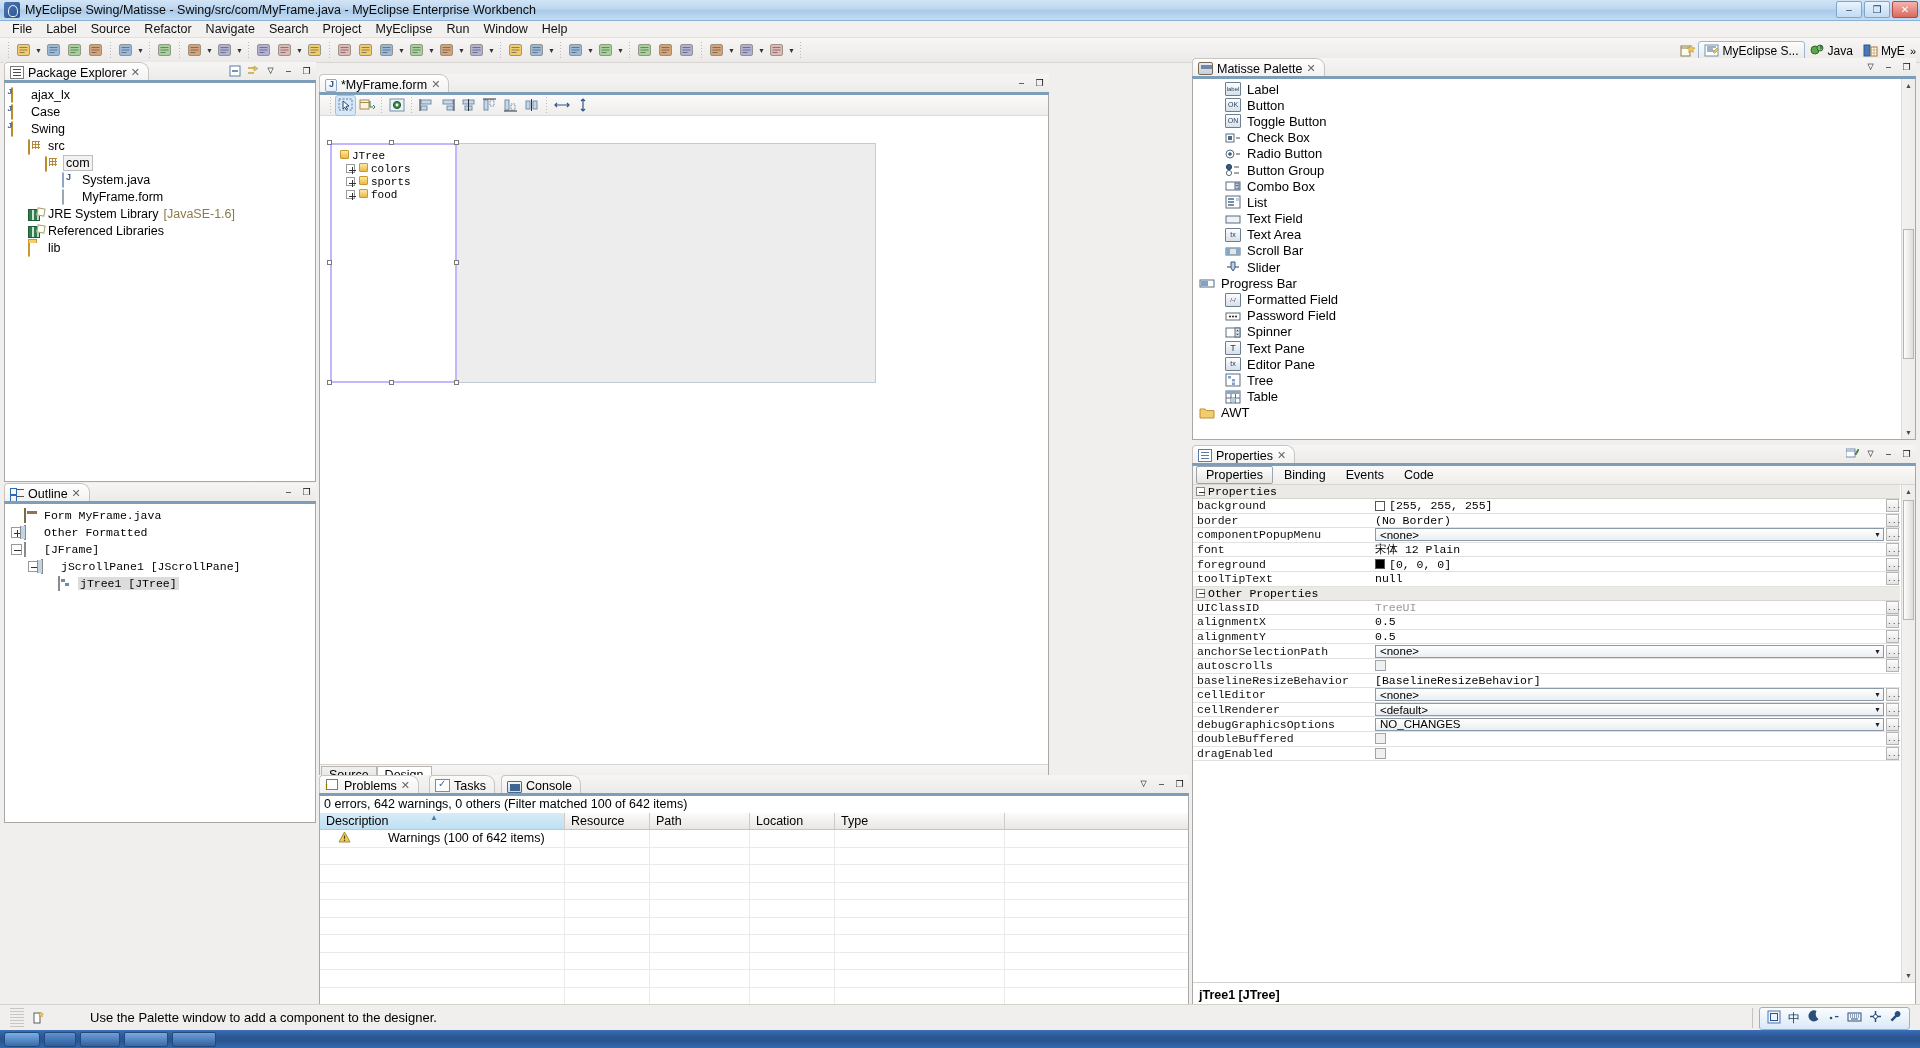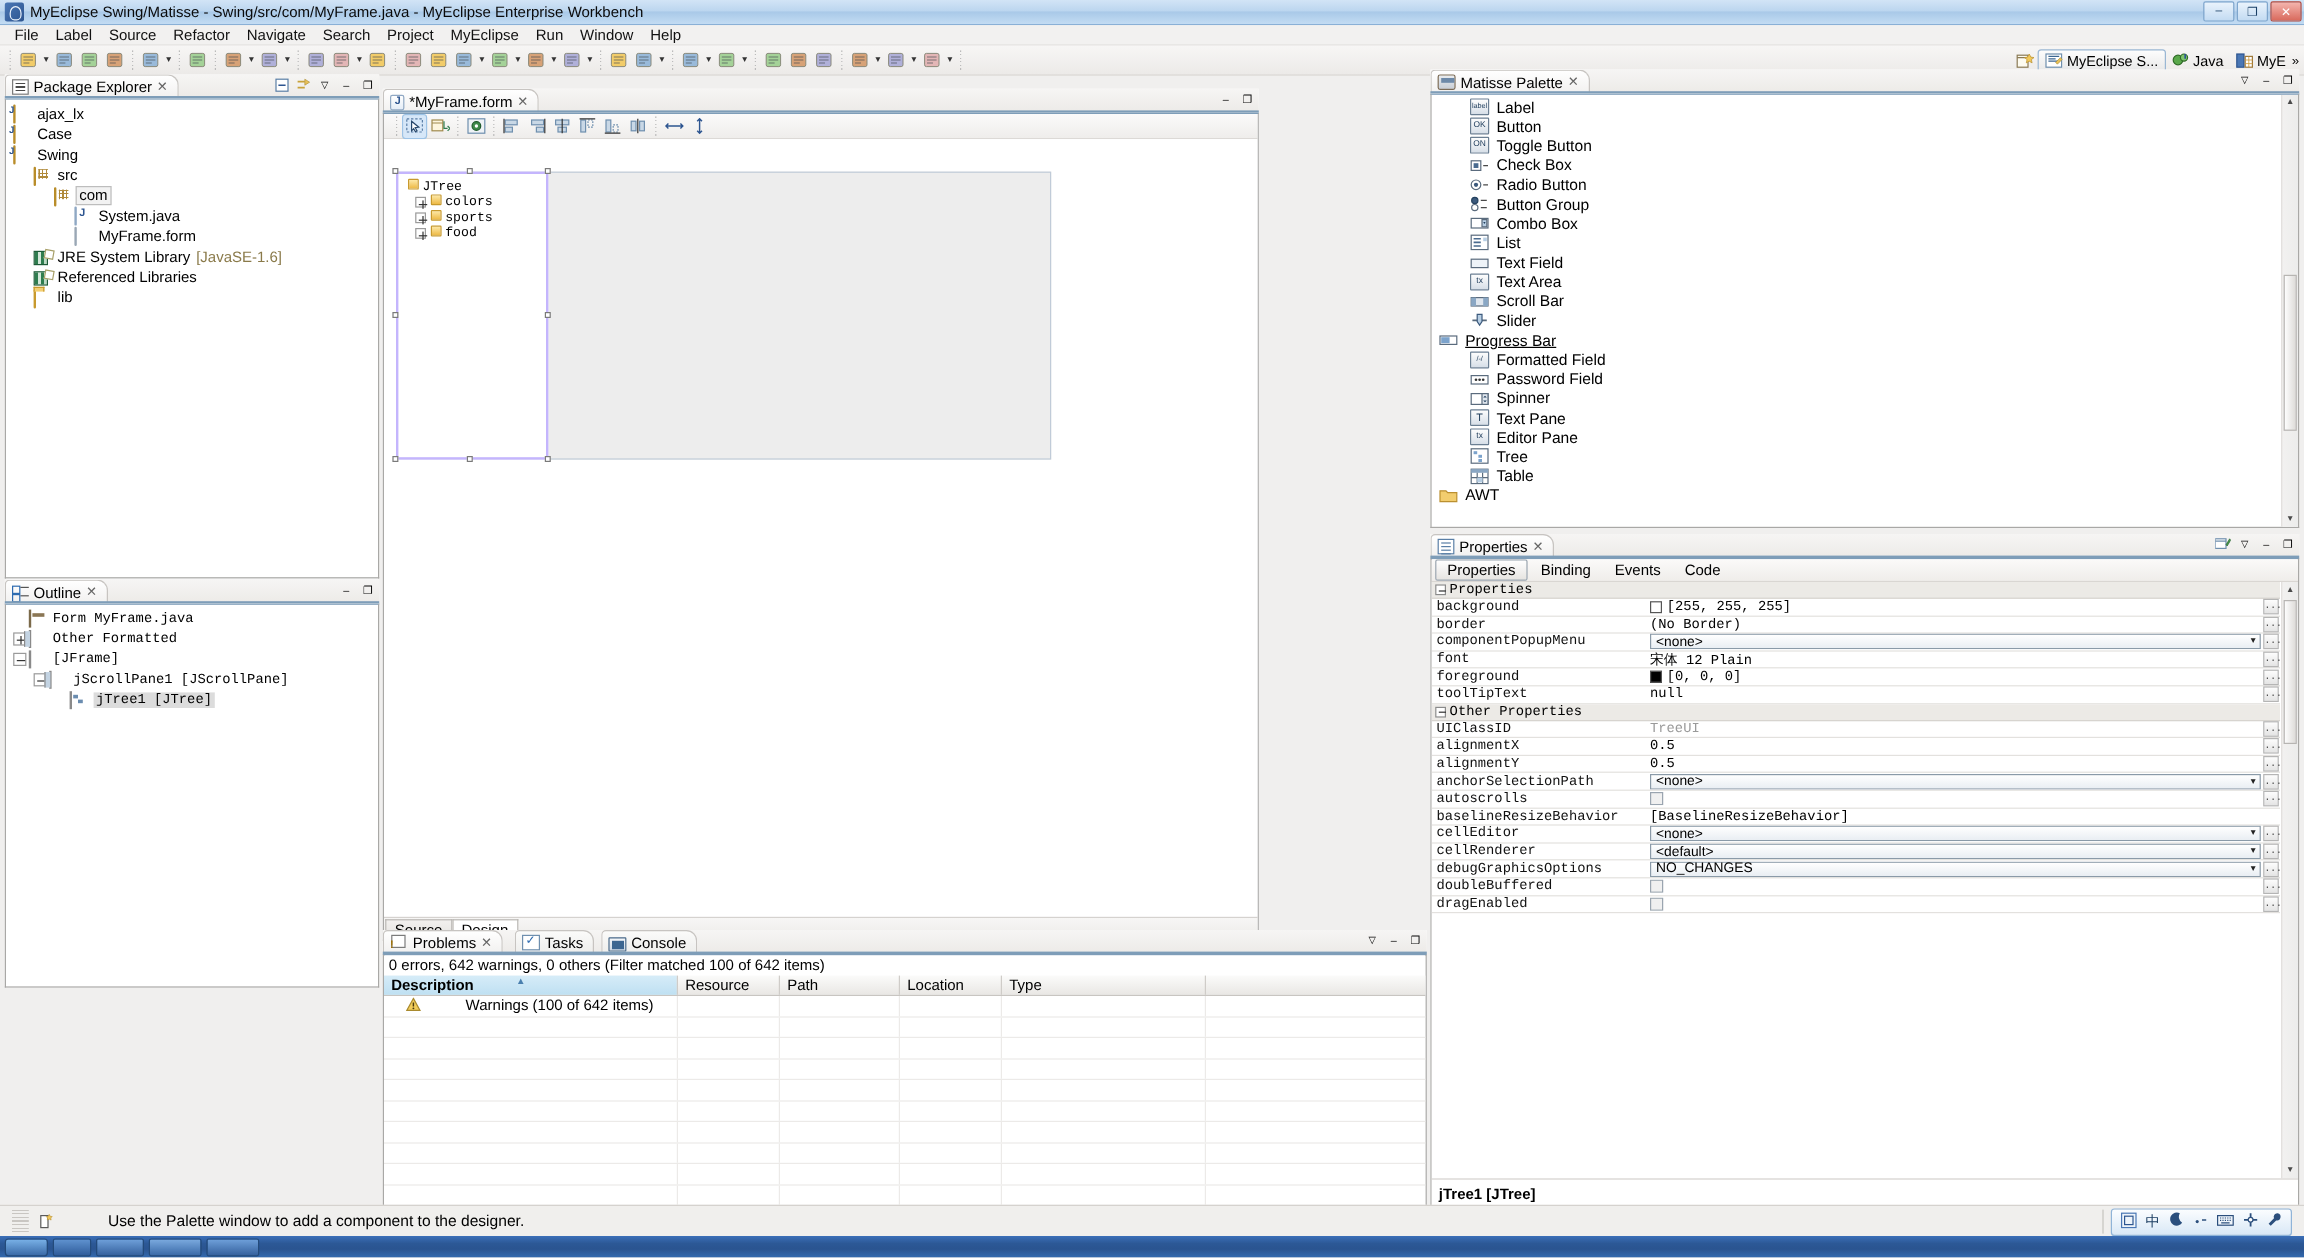--- a/index.html
+++ b/index.html
@@ -775,21 +775,21 @@
         <span class="vc" style="font-size:8px;">▽</span>
         <span class="vc" style="font-size:9px;">–</span>
         <span class="vc" style="font-size:9px;">❐</span>
       </div>
       <div class="view-underline"></div>
     </div>
     <div class="view-body">
       <div style="height:17px;padding:1px 4px;font-size:12.5px;">0 errors, 642 warnings, 0 others (Filter matched 100 of 642 items)</div>
       <div class="ptable">
         <div class="phead">
-          <div class="pc sorted" style="width:245px;font-weight:bold;">
+          <div class="pc sorted" style="width:245px;">
             <span>Description</span>
             <span style="position:absolute;left:110px;top:0;font-size:8px;color:#4a7fae;">▲</span>
           </div>
           <div class="pc" style="width:85px;">Resource</div>
           <div class="pc" style="width:100px;">Path</div>
           <div class="pc" style="width:85px;">Location</div>
           <div class="pc" style="width:170px;">Type</div>
         </div>
         <div id="problems-rows">
             <div class="prow2">
@@ -998,21 +998,21 @@
           </div>
           <div class="trow" style="height: 16.2px; padding-left: 32px; font-size: 13px;">
             <span style="width: 17px; flex: 0 0 auto; display: flex; align-items: center;">
               <svg class="pi" viewBox="0 0 16 14">
                 <path d="M2 7h12" stroke="#5a6b7d" stroke-width="1.3"></path>
                 <path d="M6 2h4v6l-2 3-2-3z" fill="#b8cfe4" stroke="#3c5a7d"></path>
               </svg>
             </span>
             <span style="margin-left: 5px;">Slider</span>
           </div>
-          <div class="trow" style="height: 16.2px; font-size: 13px; text-decoration: underline;">
+          <div class="trow" style="height: 16.2px; font-size: 13px;">
             <span style="width: 17px; flex: 0 0 auto; display: flex; align-items: center;">
               <svg class="pi" viewBox="0 0 16 14">
                 <rect x="1" y="4" width="14" height="7" fill="#fff" stroke="#5a6b7d"></rect>
                 <rect x="2" y="5" width="7" height="5" fill="#7ca3cc"></rect>
               </svg>
             </span>
             <span style="margin-left: 5px;">Progress Bar</span>
           </div>
           <div class="trow" style="height: 16.2px; padding-left: 32px; font-size: 13px;">
             <span style="width: 17px; flex: 0 0 auto; display: flex; align-items: center;">

